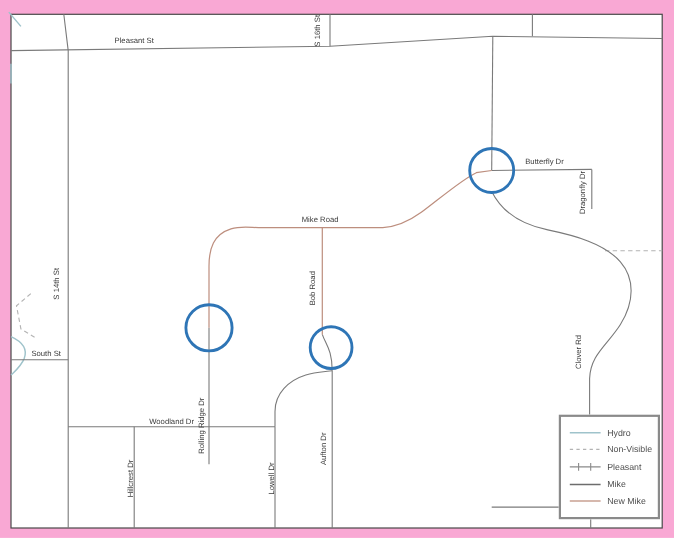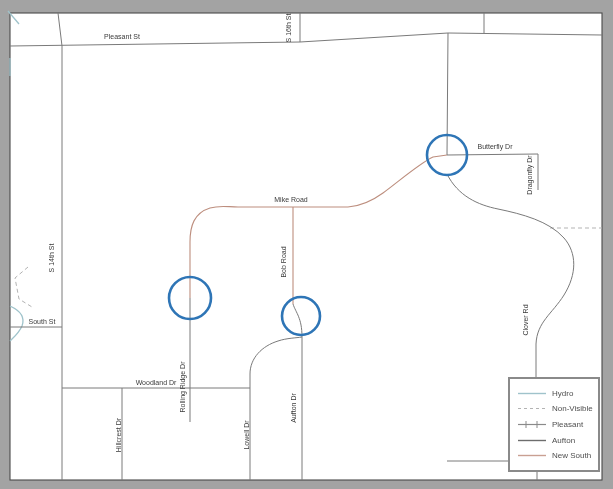--- a/index.html
+++ b/index.html
@@ -1,17 +1,17 @@
 <!DOCTYPE html>
 <html style="--road: #7a7a7a; --new-line: #bd8e7e; --hydro: #9fc3cb; --non-visible: #b3b3b3; --highlight: #2e75b6; --frame: #4a4a4a; --label-text: #3a3a3a; --legend-border: #8a8a8a;"><head>
 <meta charset="utf-8">
 <style>
   html,body{margin:0;padding:0;background:#ffffff;width:613px;height:489px;
     font-family:"Liberation Sans", sans-serif;}
-  .stage{position:relative;width:613px;height:489px;background:#a3a3a3;overflow:hidden;}
+  .stage{position:relative;width:613px;height:489px;background:#f9a8d4;overflow:hidden;}
   svg text{fill:var(--label-text,#3a3a3a);font-family:"Liberation Sans",sans-serif;}
   .frame{fill:#ffffff;stroke:var(--frame,#4a4a4a);stroke-width:1.1;}
   .road{stroke:var(--road,#7a7a7a);stroke-width:1;fill:none;stroke-linecap:butt;}
   .newline{stroke:var(--new-line,#bd8e7e);stroke-width:1.1;fill:none;}
   .hydro{stroke:var(--hydro,#9fc3cb);stroke-width:1.3;fill:none;}
   .nonvis{stroke:var(--non-visible,#b3b3b3);stroke-width:1;fill:none;stroke-dasharray:4 3;}
   .hl-circle{stroke:var(--highlight,#2e75b6);stroke-width:2.6;fill:none;}
   .lbl{font-size:7px;}
   .legend{position:absolute;left:508px;top:377px;width:92px;height:95px;
     box-sizing:border-box;background:#fff;border:2px solid var(--legend-border,#8a8a8a);
@@ -98,23 +98,23 @@
         <line x1="1" y1="4.5" x2="29" y2="4.5" stroke="#8a8a8a" stroke-width="1.2"></line>
         <line x1="9" y1="1" x2="9" y2="8" stroke="#8a8a8a" stroke-width="1"></line>
         <line x1="20" y1="1" x2="20" y2="8" stroke="#8a8a8a" stroke-width="1"></line>
       </svg>
       <span class="txt">Pleasant</span>
     </div>
     <div class="legend-row">
       <svg class="sw" width="30" height="7">
         <line x1="1" y1="3.5" x2="29" y2="3.5" stroke="#6d6d6d" stroke-width="1.4"></line>
       </svg>
-      <span class="txt">Aufton</span>
+      <span class="txt">Mike</span>
     </div>
     <div class="legend-row">
       <svg class="sw" width="30" height="7">
         <line x1="1" y1="3.5" x2="29" y2="3.5" stroke="#c9a092" stroke-width="1.4"></line>
       </svg>
-      <span class="txt">New South</span>
+      <span class="txt">New Mike</span>
     </div>
   </div>
 
 </div>
 
 </body></html>

